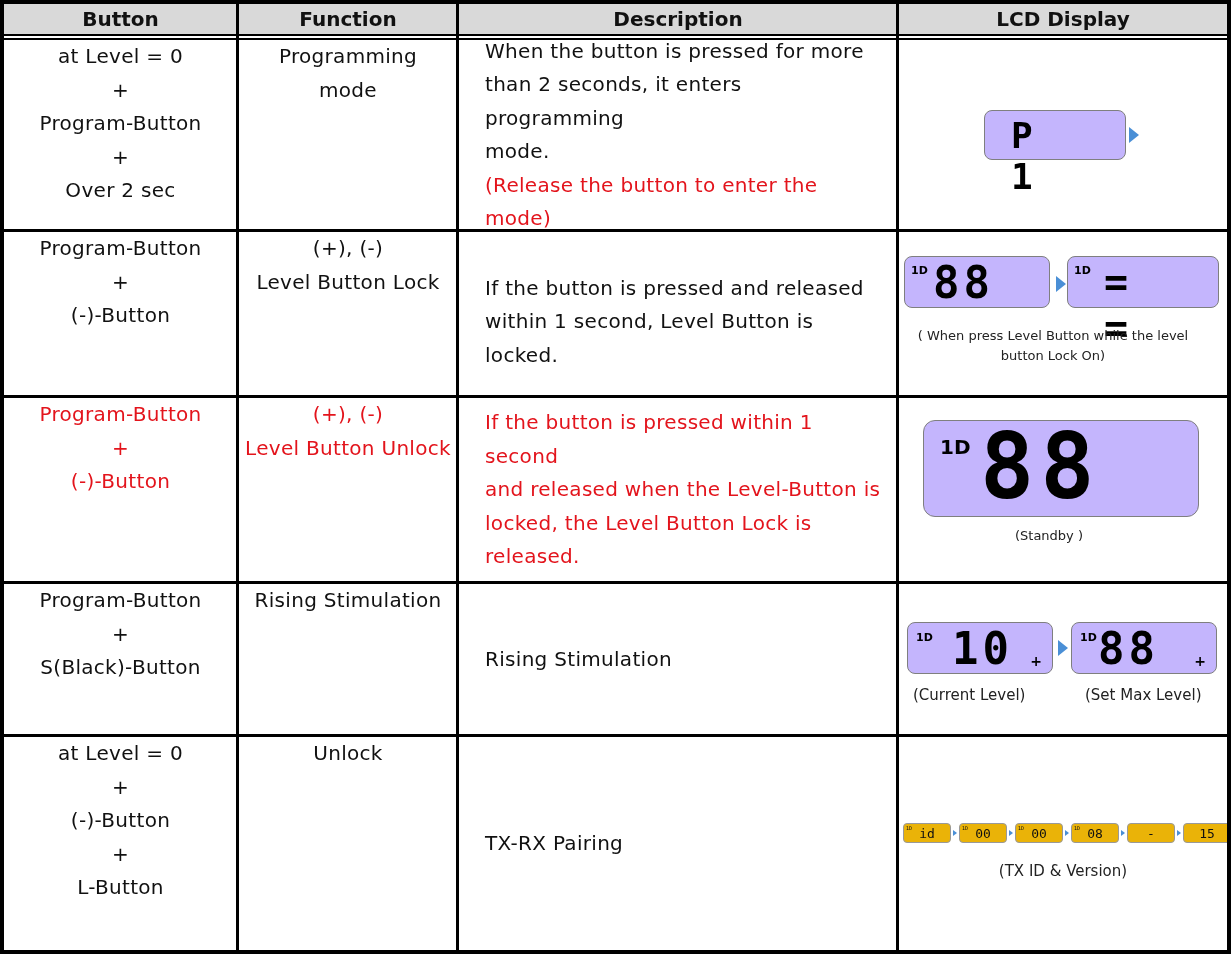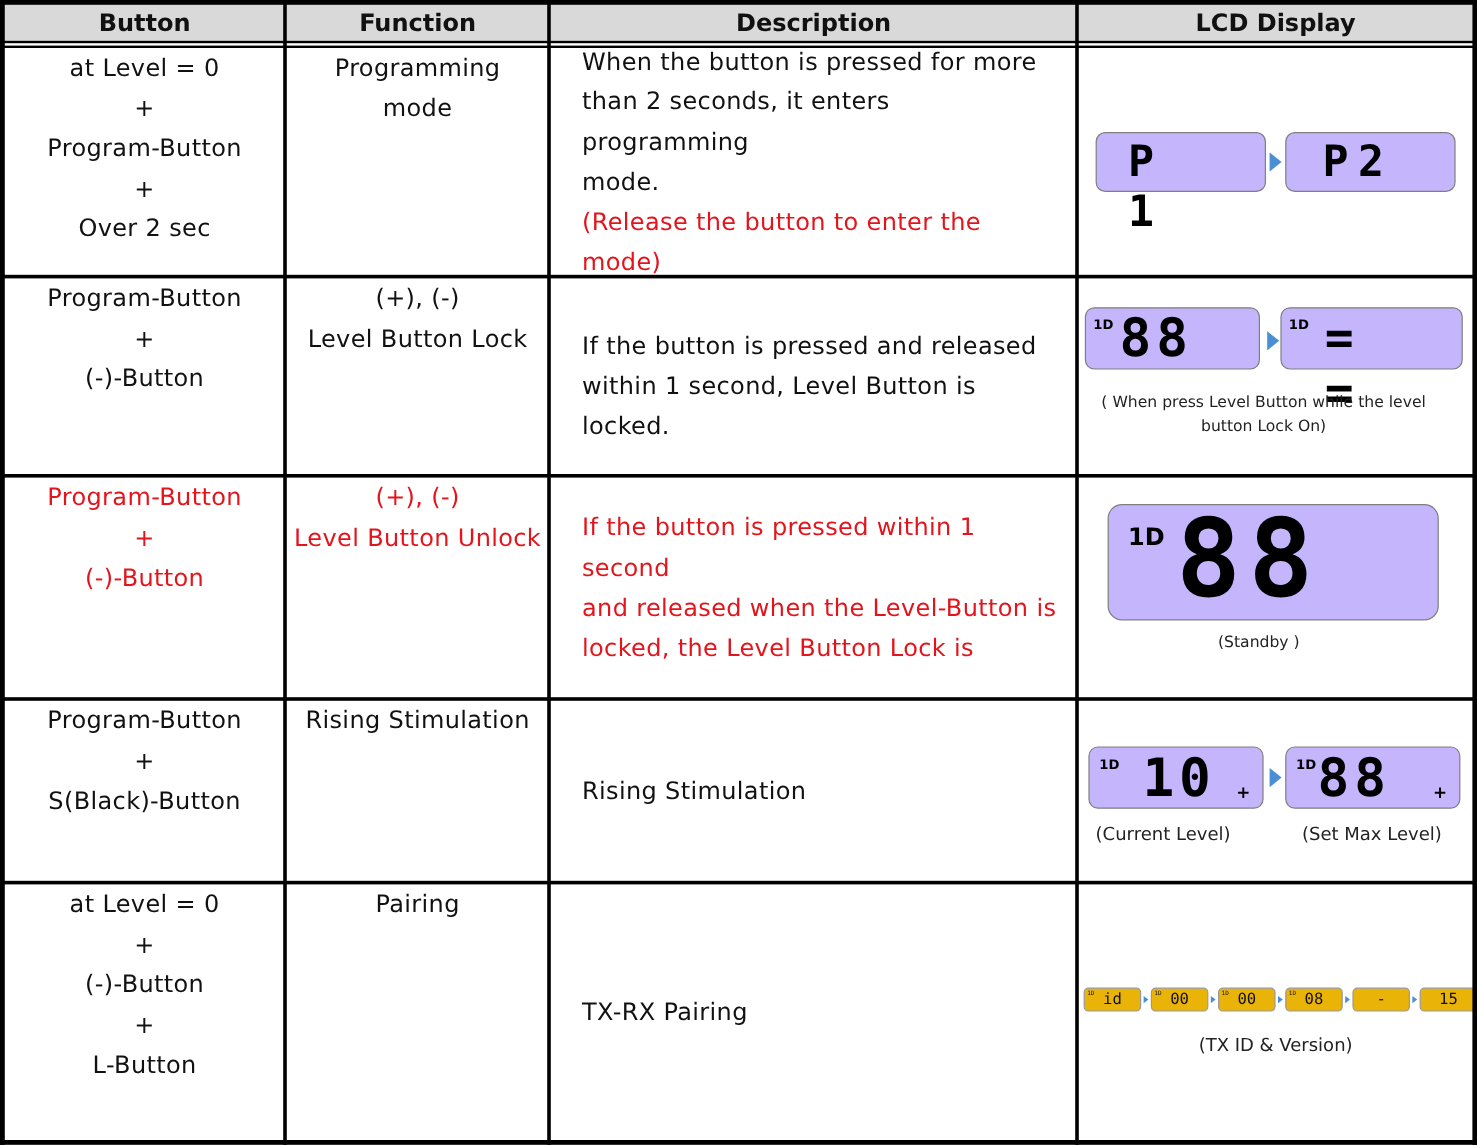--- a/index.html
+++ b/index.html
@@ -53,23 +53,20 @@
       <div>mode.</div>
       <div class="red">(Release the button to enter the mode)</div>
     </div>
   </div>
   <div class="cell lcdcell" style="left:899px;top:40px;width:328px;height:190px;">
     <div class="row">
       <div class="lcd" style="width:142px;height:50px;">
         <span class="seg" style="left:26px;top:4px;font-size:36px;letter-spacing:22px;">P 1</span>
       </div>
       <div class="arrow"></div>
-      <div class="lcd" style="width:142px;height:50px;">
-        <span class="seg" style="left:30px;top:4px;font-size:36px;letter-spacing:8px;">P2</span>
-      </div>
     </div>
   </div>
 
   <div class="cell center txt" style="left:4px;top:232px;width:233px;height:164px;">
     <div>Program-Button</div>
     <div>+</div>
     <div>(-)-Button</div>
   </div>
   <div class="cell center txt" style="left:239px;top:232px;width:218px;height:164px;">
     <div>(+), (-)</div>
@@ -104,20 +101,21 @@
   </div>
   <div class="cell center txt red" style="left:239px;top:398px;width:218px;height:184px;">
     <div>(+), (-)</div>
     <div>Level Button Unlock</div>
   </div>
   <div class="cell left desc red" style="left:459px;top:398px;width:438px;height:184px;padding-left:26px;">
     <div>
       <div>If the button is pressed within 1 second</div>
       <div>and released when the Level-Button is</div>
       <div>locked, the Level Button Lock is</div>
+      <div>released.</div>
     </div>
   </div>
   <div class="cell" style="left:899px;top:398px;width:328px;height:184px;">
     <div class="lcd" style="position:absolute;left:24px;top:22px;width:276px;height:97px;border-radius:12px;">
       <span class="lcd-tag" style="left:16px;top:14px;font-size:20px;">1D</span>
       <span class="seg" style="left:56px;top:-4px;font-size:90px;letter-spacing:6px;line-height:100px;">88</span>
     </div>
     <div class="caption" style="position:absolute;left:0;top:130px;width:300px;text-align:center;font-size:13px;">(Standby )</div>
   </div>
 
@@ -149,21 +147,21 @@
   </div>
 
   <div class="cell center txt" style="left:4px;top:737px;width:233px;height:214px;">
     <div>at Level = 0</div>
     <div>+</div>
     <div>(-)-Button</div>
     <div>+</div>
     <div>L-Button</div>
   </div>
   <div class="cell center txt" style="left:239px;top:737px;width:218px;height:214px;">
-    <div>Pairing</div>
+    <div>Unlock</div>
   </div>
   <div class="cell left desc" style="left:459px;top:737px;width:438px;height:214px;padding-left:26px;">
     <div>TX-RX Pairing</div>
   </div>
   <div class="cell" style="left:899px;top:737px;width:328px;height:214px;">
     <div class="row" style="position:absolute;left:4px;top:86px;">
       <div class="small-lcd">
           <span class="t">1D</span>
           <span>id</span>
         </div>

